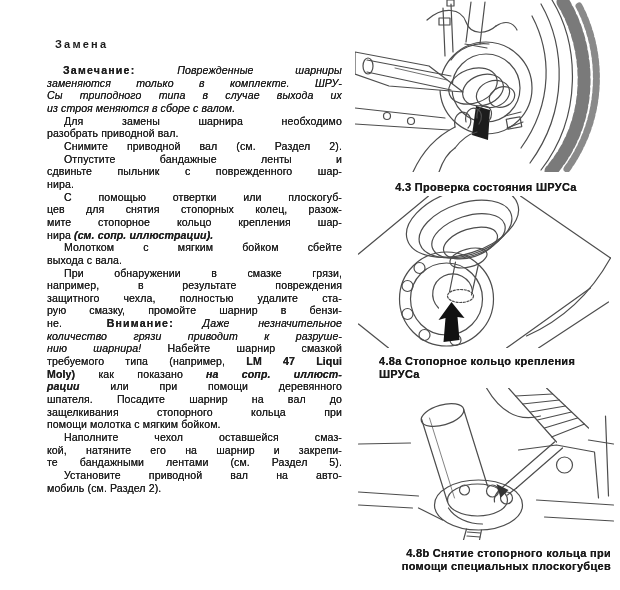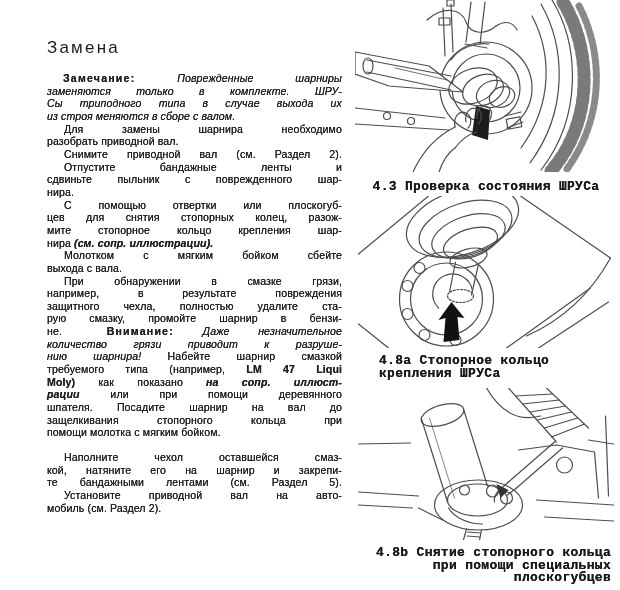--- a/index.html
+++ b/index.html
@@ -2,44 +2,44 @@
 <html><head>
 <meta charset="utf-8">
 <style>
   html,body { margin:0; padding:0; }
   body {
     width:620px; height:590px; background:#ffffff; position:relative; overflow:hidden;
     font-family:"Liberation Sans", sans-serif; color:#202020;
   }
   .text-col { position:absolute; left:47px; top:38px; width:295px; }
   .heading {
-    font-weight:normal; font-size:17px; letter-spacing:2.2px; margin:0 0 14px 0; color:#1b1b1b;
+    font-weight:bold; font-size:11px; letter-spacing:2.2px; margin:0 0 14px 8px; color:#1b1b1b;
   }
   .para { margin:0; }
-  .para.gap { margin-top:12px; }
+  .para.gap { }
   .tline {
     font-size:10.6px; line-height:12.65px; letter-spacing:0.1px;
     text-shadow:0 0 0.5px #202020;
   }
   .tline.just { text-align:justify; text-align-last:justify; }
   .tline.ind  { text-indent:17px; }
   .sg-r  { }
   .sg-b  { font-weight:bold; }
   .sg-i  { font-style:italic; }
   .sg-bi { font-weight:bold; font-style:italic; }
   .sg-bsp{ font-weight:bold; letter-spacing:1.2px;margin-left:16px; }
 
   .figure { position:absolute; left:355px; width:262px; }
   #fig1 { top:0; }
   #fig2 { top:196px; }
   #fig3 { top:388px; }
   .fig-img { display:block; }
   .fig-caption {
-    font-weight:bold; font-size:13px; line-height:12.5px; letter-spacing:0.3px;
-    margin-top:7px; color:#1a1a1a; text-shadow:0 0 0.4px #1a1a1a;font-family:Liberation Mono, monospace;
+    font-weight:bold; font-size:11px; line-height:12.5px; letter-spacing:0.3px;
+    margin-top:7px; color:#1a1a1a; text-shadow:0 0 0.4px #1a1a1a;
   }
   #fig1 .fig-caption { text-align:center; margin-top:9px; }
   #fig2 .fig-caption { text-align:left; padding:0 24px; }
   #fig3 .fig-caption { text-align:right; padding-left:12px; padding-right:6px; }
 </style>
 </head>
 <body>
 
 <div class="text-col">
   <h1 class="heading">Замена</h1>

